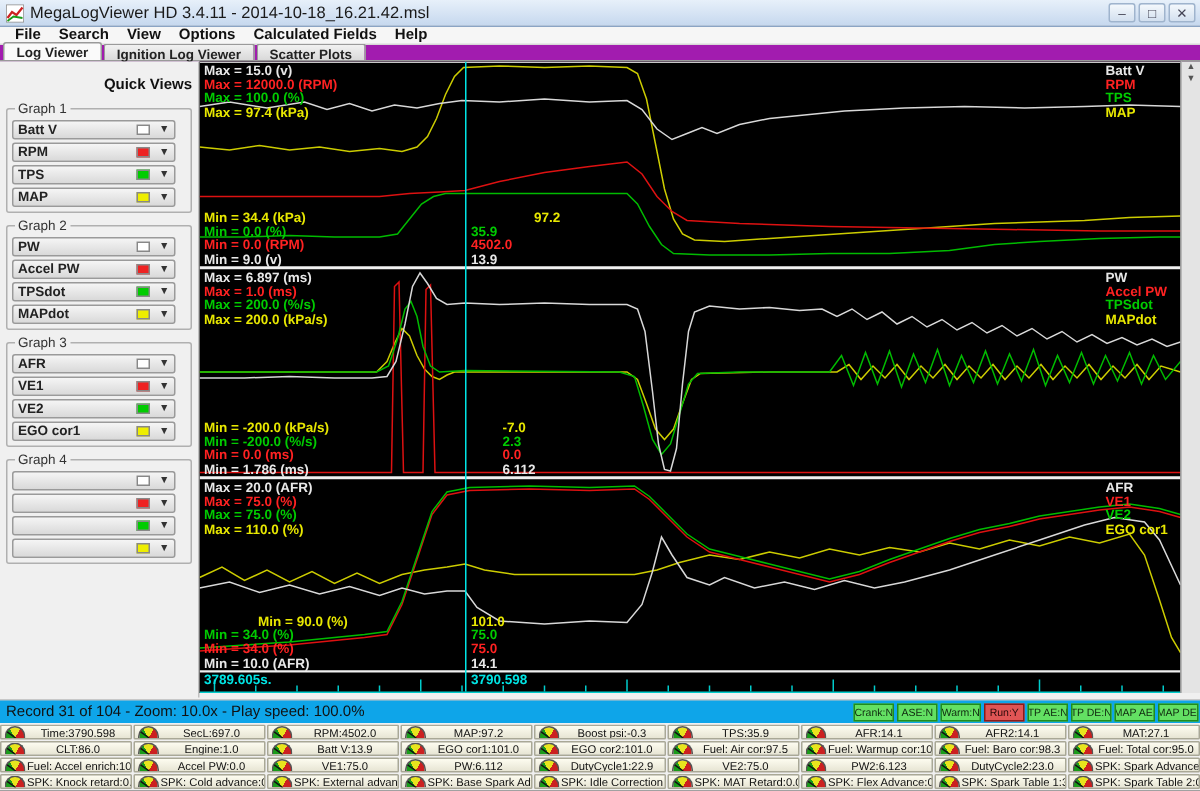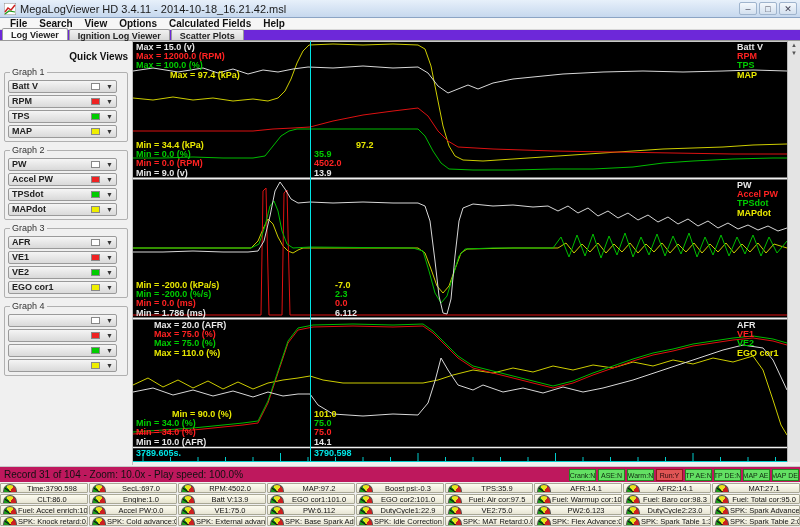--- a/index.html
+++ b/index.html
@@ -16,21 +16,21 @@
   #win-buttons { position:absolute; right:3px; top:2px; display:flex; gap:2px; }
   .win-btn { width:18px; height:13px; font-size:9px; line-height:12px; text-align:center;
     color:#445; background:linear-gradient(#f4f8fc,#d3e0ef); border:1px solid #9fb4cd; border-radius:2px; }
 
   
   #menubar { position:absolute; left:0; top:18px; width:800px; height:12px; background:#f6f6f6;
     border-bottom:1px solid #d8d8d8; display:flex; align-items:center; padding-left:4px; }
   .menu-item { font-size:10px; font-weight:bold; color:#111; padding:0 6px; }
 
   
-  #tabbar { position:absolute; left:0; top:30px; width:800px; height:11px; background:#6d28d9;
+  #tabbar { position:absolute; left:0; top:30px; width:800px; height:11px; background:#a21caf;
     border-bottom:1px solid #9a9a9a; display:flex; align-items:flex-end; padding-left:2px; }
   .tab { font-size:9px; font-weight:bold; color:#222; padding:1px 8px 0 8px; height:11px; line-height:10px;
     background:linear-gradient(#f1f1f1,#d9d9d9); border:1px solid #9a9a9a; border-bottom:none;
     border-radius:2px 2px 0 0; margin-right:1px; }
   .tab.selected { background:#fafafa; height:12px; position:relative; z-index:2; }
 
   
   #sidebar { position:absolute; left:0; top:41px; width:133px; height:424px; background:#f0f0f0;
     border-right:1px solid #c0c0c0; padding:4px 4px 0 4px; }
   #quick-views-title { font-size:10px; font-weight:bold; text-align:right; color:#111; margin:6px 0 10px 0; }
@@ -45,21 +45,21 @@
 
   
   #graph-area { position:absolute; left:133px; top:41px; width:772px; height:421px; background:#000; overflow:hidden; }
   #graph-svg { position:absolute; left:0; top:0; }
   .glabel { position:absolute; font-size:9px; font-weight:bold; line-height:9.2px; white-space:pre; }
   .glabel div { height:9.2px; }
   #vscroll { position:absolute; left:787px; top:41px; width:13px; height:421px; background:#e4e4e4;
     border-left:1px solid #b8b8b8; font-size:6px; color:#555; text-align:center; line-height:8px; }
 
   
-  #statusbar { position:absolute; left:0; top:466px; width:800px; height:16px; background:#be185d;
+  #statusbar { position:absolute; left:0; top:466px; width:800px; height:16px; background:#0ea5e9;
     border-top:1px solid #c8c8c8; }
   #record-text { position:absolute; left:4px; top:2px; font-size:10px; color:#111; }
   #indicators { position:absolute; right:1px; top:2px; display:flex; gap:2px; }
   .indicator { width:27px; height:12px; font-size:7px; display:flex; align-items:center; justify-content:center;
     color:#102a10; white-space:nowrap; overflow:hidden; }
   .indicator.green { background:#63e063; border:1px solid #1f8b1f; }
   .indicator.red { background:#e05555; border:1px solid #8b1a1a; color:#2a0a0a; }
 
   
   #gauge-grid { position:absolute; left:0; top:483px; width:800px; height:44px; display:grid;
@@ -242,28 +242,29 @@
         <line x1="450" y1="420" x2="450" y2="416" stroke="#00cccc" stroke-width="1"></line>
         <line x1="477.5" y1="420" x2="477.5" y2="416" stroke="#00cccc" stroke-width="1"></line>
         <line x1="505" y1="420" x2="505" y2="416" stroke="#00cccc" stroke-width="1"></line>
         <line x1="532.5" y1="420" x2="532.5" y2="416" stroke="#00cccc" stroke-width="1"></line>
         <line x1="560" y1="420" x2="560" y2="412" stroke="#00cccc" stroke-width="1"></line>
         <line x1="587.5" y1="420" x2="587.5" y2="416" stroke="#00cccc" stroke-width="1"></line>
         <line x1="615" y1="420" x2="615" y2="416" stroke="#00cccc" stroke-width="1"></line>
         <line x1="642.5" y1="420" x2="642.5" y2="416" stroke="#00cccc" stroke-width="1"></line>
         <line x1="177.5" y1="0" x2="177.5" y2="420" stroke="#00e5e5" stroke-width="1"></line>
       </svg>
-      <div class="glabel" style="left: 3px; top: 2px;"><div style="color: rgb(232, 232, 232);">Max = 15.0 (v)</div><div style="color: rgb(255, 34, 34);">Max = 12000.0 (RPM)</div><div style="color: rgb(0, 204, 0);">Max = 100.0 (%)</div><div style="color: rgb(232, 232, 0); margin-left: 34px;">Max = 97.4 (kPa)</div></div>
+      <div class="glabel" style="left: 3px; top: 2px;"><div style="color: rgb(232, 232, 232);">Max = 15.0 (v)</div><div style="color: rgb(255, 34, 34);">Max = 12000.0 (RPM)</div><div style="color: rgb(0, 204, 0);">Max = 100.0 (%)</div><div style="color: rgb(232, 232, 0);">Max = 97.4 (kPa)</div></div>
       <div class="glabel" style="left: 3px; top: 100px;"><div style="color: rgb(232, 232, 0);">Min = 34.4 (kPa)</div><div style="color: rgb(0, 204, 0);">Min = 0.0 (%)</div><div style="color: rgb(255, 34, 34);">Min = 0.0 (RPM)</div><div style="color: rgb(232, 232, 232);">Min = 9.0 (v)</div></div>
       <div class="glabel" style="left: 181px; top: 100px;"><div style="color: rgb(232, 232, 0); margin-left: 42px;">97.2</div><div style="color: rgb(0, 204, 0);">35.9</div><div style="color: rgb(255, 34, 34);">4502.0</div><div style="color: rgb(232, 232, 232);">13.9</div></div>
       <div class="glabel" style="left: 604px; top: 2px;"><div style="color: rgb(232, 232, 232);">Batt V</div><div style="color: rgb(255, 34, 34);">RPM</div><div style="color: rgb(0, 204, 0);">TPS</div><div style="color: rgb(232, 232, 0);">MAP</div></div>
+      <div class="glabel" style="left: 3px; top: 140px;"><div style="color: rgb(232, 232, 232);">Max = 6.897 (ms)</div><div style="color: rgb(255, 34, 34);">Max = 1.0 (ms)</div><div style="color: rgb(0, 204, 0);">Max = 200.0 (%/s)</div><div style="color: rgb(232, 232, 0);">Max = 200.0 (kPa/s)</div></div>
       <div class="glabel" style="left: 3px; top: 240px;"><div style="color: rgb(232, 232, 0);">Min = -200.0 (kPa/s)</div><div style="color: rgb(0, 204, 0);">Min = -200.0 (%/s)</div><div style="color: rgb(255, 34, 34);">Min = 0.0 (ms)</div><div style="color: rgb(232, 232, 232);">Min = 1.786 (ms)</div></div>
       <div class="glabel" style="left: 181px; top: 240px; margin-left: 21px;"><div style="color: rgb(232, 232, 0);">-7.0</div><div style="color: rgb(0, 204, 0);">2.3</div><div style="color: rgb(255, 34, 34);">0.0</div><div style="color: rgb(232, 232, 232);">6.112</div></div>
       <div class="glabel" style="left: 604px; top: 140px;"><div style="color: rgb(232, 232, 232);">PW</div><div style="color: rgb(255, 34, 34);">Accel PW</div><div style="color: rgb(0, 204, 0);">TPSdot</div><div style="color: rgb(232, 232, 0);">MAPdot</div></div>
-      <div class="glabel" style="left: 21px; top: 280px;"><div style="color: rgb(232, 232, 232);">Max = 20.0 (AFR)</div><div style="color: rgb(255, 34, 34);">Max = 75.0 (%)</div><div style="color: rgb(0, 204, 0);">Max = 75.0 (%)</div><div style="color: rgb(232, 232, 0);">Max = 110.0 (%)</div></div>
+      <div class="glabel" style="left: 3px; top: 280px;"><div style="color: rgb(232, 232, 232);">Max = 20.0 (AFR)</div><div style="color: rgb(255, 34, 34);">Max = 75.0 (%)</div><div style="color: rgb(0, 204, 0);">Max = 75.0 (%)</div><div style="color: rgb(232, 232, 0);">Max = 110.0 (%)</div></div>
       <div class="glabel" style="left: 3px; top: 369px;"><div style="color: rgb(232, 232, 0); padding-left: 36px;">Min = 90.0 (%)</div><div style="color: rgb(0, 204, 0);">Min = 34.0 (%)</div><div style="color: rgb(255, 34, 34);">Min = 34.0 (%)</div><div style="color: rgb(232, 232, 232);">Min = 10.0 (AFR)</div></div>
       <div class="glabel" style="left: 181px; top: 369px;"><div style="color: rgb(232, 232, 0);">101.0</div><div style="color: rgb(0, 204, 0);">75.0</div><div style="color: rgb(255, 34, 34);">75.0</div><div style="color: rgb(232, 232, 232);">14.1</div></div>
       <div class="glabel" style="left: 604px; top: 280px;"><div style="color: rgb(232, 232, 232);">AFR</div><div style="color: rgb(255, 34, 34);">VE1</div><div style="color: rgb(0, 204, 0);">VE2</div><div style="color: rgb(232, 232, 0);">EGO cor1</div></div>
       <div class="glabel" style="top: 408px; color: rgb(0, 229, 229); left: 3px;">3789.605s.</div>
       <div class="glabel" style="top: 408px; color: rgb(0, 229, 229); left: 181px;">3790.598</div>
       <div class="glabel" style="top: 408px; color: rgb(0, 229, 229); right: 6px;">3795.486s.</div>
     </div>
   <div id="vscroll">▲<br>▼</div>
 
   <div id="statusbar">

